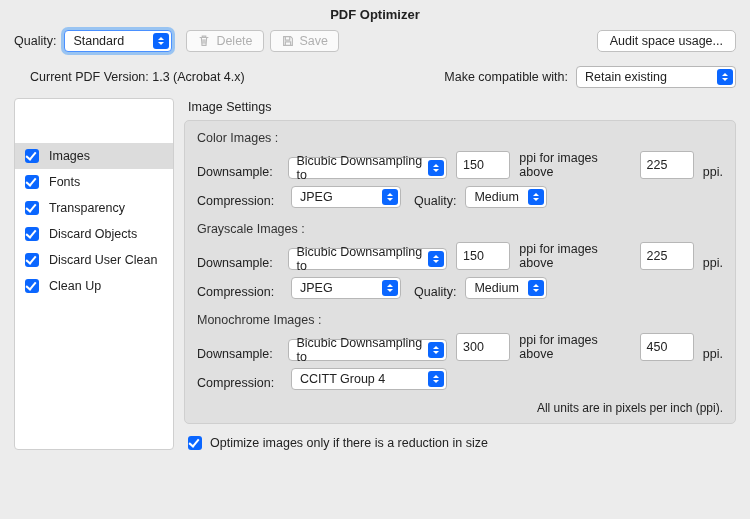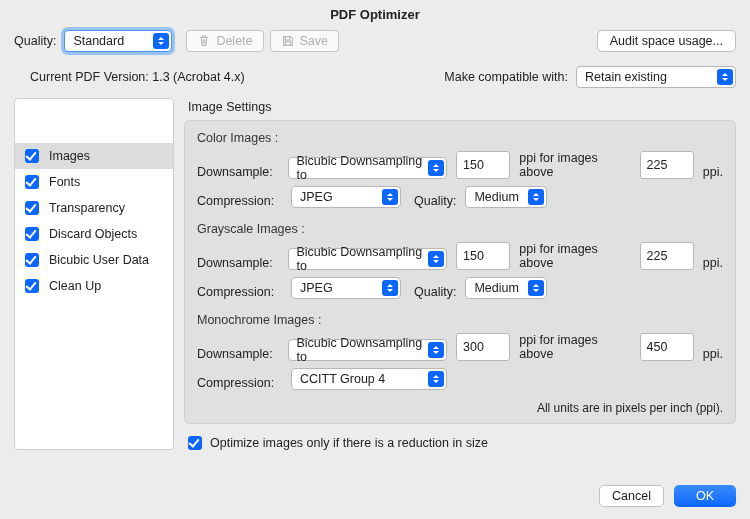--- a/index.html
+++ b/index.html
@@ -142,21 +142,21 @@
       <div class="side-item">
         <span class="chk"></span>
         <span>Transparency</span>
       </div>
       <div class="side-item">
         <span class="chk"></span>
         <span>Discard Objects</span>
       </div>
       <div class="side-item">
         <span class="chk"></span>
-        <span>Bicubic User Data</span>
+        <span>Discard User Clean</span>
       </div>
       <div class="side-item">
         <span class="chk"></span>
         <span>Clean Up</span>
       </div>
     </div>
 
     <div class="panel">
       <div class="panel-title">Image Settings</div>
       <div class="panel-box">
@@ -252,22 +252,14 @@
         <div class="units-note">All units are in pixels per inch (ppi).</div>
       </div>
 
       <div class="optrow">
         <span class="chk"></span>
         <span>Optimize images only if there is a reduction in size</span>
       </div>
     </div>
   </div>
 
-  <div class="footer">
-    <div class="btn-secondary">
-      <span>Cancel</span>
-    </div>
-    <div class="btn-primary">
-      <span>OK</span>
-    </div>
-  </div>
 
 </div>
 
 </body></html>

